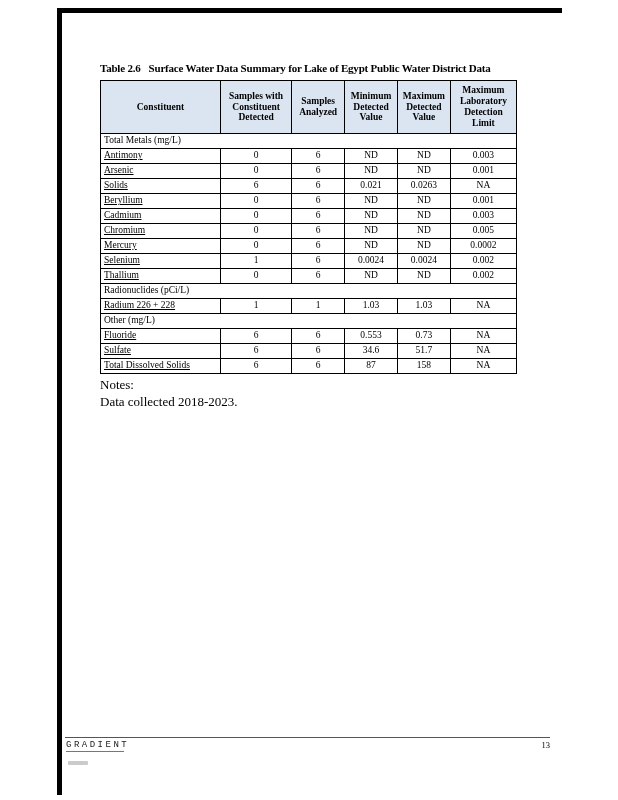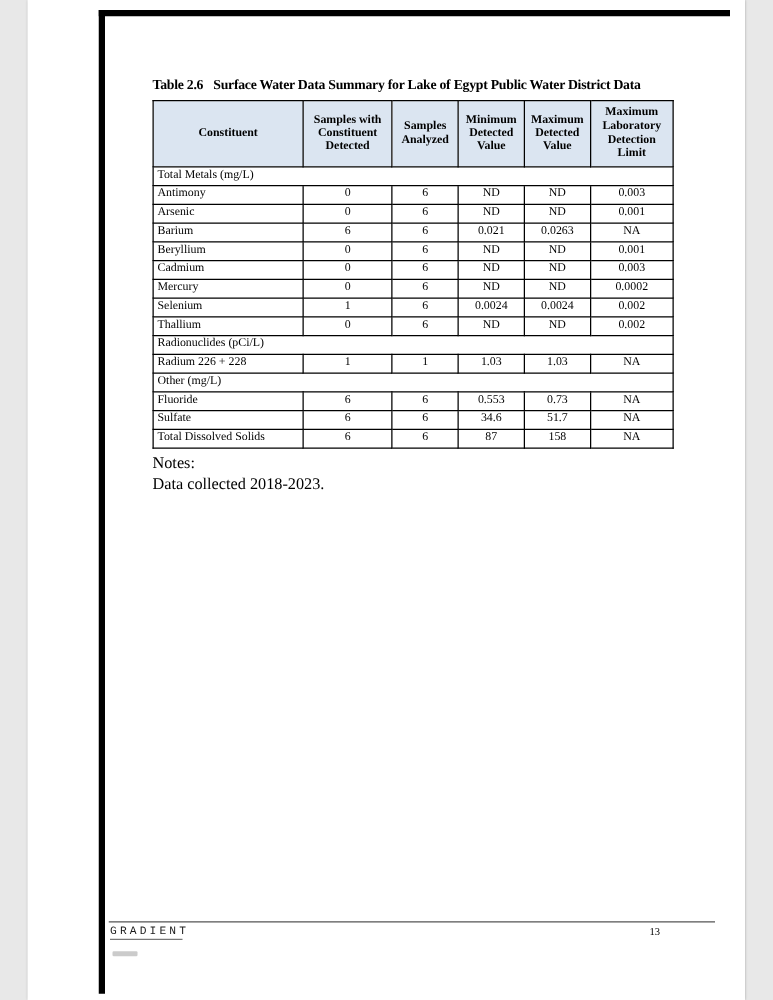--- a/index.html
+++ b/index.html
@@ -1,18 +1,18 @@
 <!DOCTYPE html>
 <html style="--header-bg: #dbe5f1;"><head>
 <meta charset="utf-8">
 <style>
   html,body { margin:0; padding:0; background:#e8e8e8; }
   .page {
     position:relative;
-    width:574px; height:800px;
+    width:618px; height:800px;
     background:#ffffff;
     margin:0 auto;
     font-family:"Liberation Serif", serif;
     color:#000;
     box-shadow:0 0 2px rgba(0,0,0,.3);
     overflow:hidden;
   }
   .bar-left  { position:absolute; left:57px; top:8px; width:5px; height:787px; background:#000; }
   .bar-top   { position:absolute; left:57px; top:8px; width:505px; height:5px; background:#000; }
 
@@ -35,21 +35,21 @@
     background:var(--header-bg, #dbe5f1);
     font-weight:bold;
     text-align:center;
     vertical-align:middle;
     height:50px;
     line-height:1.15;
   }
   th.th-constituent { text-align:left; padding-left:6px; }
   td.cell { height:12px; line-height:1.2; }
   td.value { text-align:center; }
-  td.constituent { text-align:left; padding-left:7px; }
+  td.constituent { text-align:left; padding-left:7px;text-decoration:underline; }
   td.section-cell { font-weight:normal; padding-left:4px; height:12px; line-height:1.2; }
 
   .notes { font-size:13px; margin-top:3px; line-height:1.3; }
   .notes div { white-space:nowrap; }
 
   .footer-rule {
     position:absolute; left:65px; top:737px; width:485px;
     border-top:1px solid #555;
   }
   .logo {
@@ -118,21 +118,21 @@
           </tr>
           <tr>
             <td class="cell constituent">Arsenic</td>
             <td class="cell value">0</td>
             <td class="cell value">6</td>
             <td class="cell value">ND</td>
             <td class="cell value">ND</td>
             <td class="cell value">0.001</td>
           </tr>
           <tr>
-            <td class="cell constituent">Barium</td>
+            <td class="cell constituent">Solids</td>
             <td class="cell value">6</td>
             <td class="cell value">6</td>
             <td class="cell value">0.021</td>
             <td class="cell value">0.0263</td>
             <td class="cell value">NA</td>
           </tr>
           <tr>
             <td class="cell constituent">Beryllium</td>
             <td class="cell value">0</td>
             <td class="cell value">6</td>
@@ -140,20 +140,28 @@
             <td class="cell value">ND</td>
             <td class="cell value">0.001</td>
           </tr>
           <tr>
             <td class="cell constituent">Cadmium</td>
             <td class="cell value">0</td>
             <td class="cell value">6</td>
             <td class="cell value">ND</td>
             <td class="cell value">ND</td>
             <td class="cell value">0.003</td>
+          </tr>
+          <tr>
+            <td class="cell constituent">Chromium</td>
+            <td class="cell value">0</td>
+            <td class="cell value">6</td>
+            <td class="cell value">ND</td>
+            <td class="cell value">ND</td>
+            <td class="cell value">0.005</td>
           </tr>
           <tr>
             <td class="cell constituent">Mercury</td>
             <td class="cell value">0</td>
             <td class="cell value">6</td>
             <td class="cell value">ND</td>
             <td class="cell value">ND</td>
             <td class="cell value">0.0002</td>
           </tr>
           <tr>

